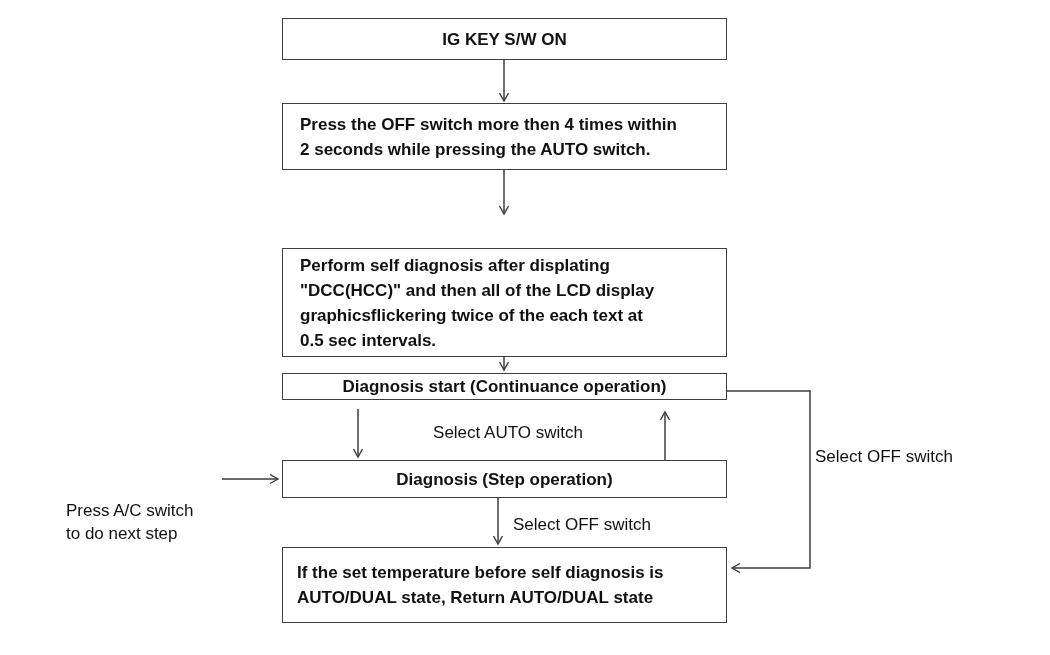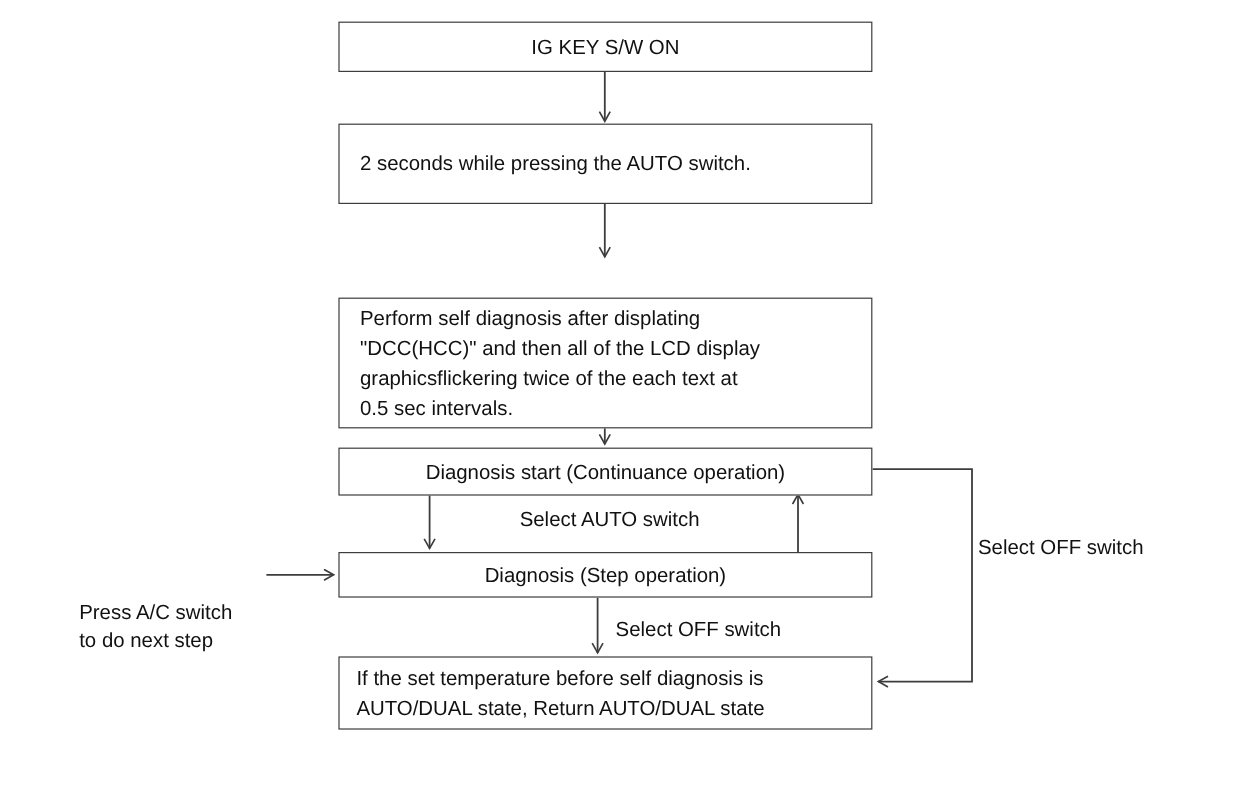--- a/index.html
+++ b/index.html
@@ -28,29 +28,30 @@
     left: 282px;
     width: 445px;
     border: 1.6px solid #3d3d3d;
     box-sizing: border-box;
     background: #ffffff;
     display: flex;
     flex-direction: column;
     justify-content: center;
     font-size: 17px;
     line-height: 25px;
+    font-weight: bold;
   }
   .box.center { align-items: center; text-align: center; }
   .box.left   { align-items: flex-start; text-align: left; padding-left: 17px; padding-right: 8px; }
   #box-1 { top: 18px;  height: 42px; }
   #box-2 { top: 103px; height: 67px; }
   #box-3 { top: 217px; height: 109px; margin-top: 31px; }
-  #box-4 { top: 373px; height: 40px; }
+  #box-4 { top: 373px; height: 27px; }
   #box-5 { top: 460px; height: 38px; justify-content: center; }
-  #box-6 { top: 547px; height: 61px; padding-left: 14px; }
+  #box-6 { top: 547px; height: 76px; padding-left: 14px; }
   .edge-label {
     position: absolute;
     font-size: 17px;
     white-space: nowrap;
   }
   #label-select-auto     { left: 408px; top: 423px; width: 200px; text-align: center; }
   #label-select-off-down { left: 513px; top: 515px; }
   #label-select-off-loop { left: 815px; top: 447px; }
   .side-note {
     position: absolute;
@@ -84,20 +85,21 @@
       <path d="M727,391 L810,391 L810,568 L732,568" marker-end="url(#ah)"></path>
       <path d="M222,479 L278,479" marker-end="url(#ah)"></path>
     </g>
   </svg>
 
   <div class="box center" id="box-1">
     <div>IG KEY S/W ON</div>
   </div>
 
   <div class="box left" id="box-2">
+    <div>Press the OFF switch more then 4 times within</div>
     <div>2 seconds while pressing the AUTO switch.</div>
   </div>
 
   <div class="box left" id="box-3">
     <div>Perform self diagnosis after displating</div>
     <div>"DCC(HCC)" and then all of the LCD display</div>
     <div>graphicsflickering twice of the each text at</div>
     <div>0.5 sec intervals.</div>
   </div>
 

